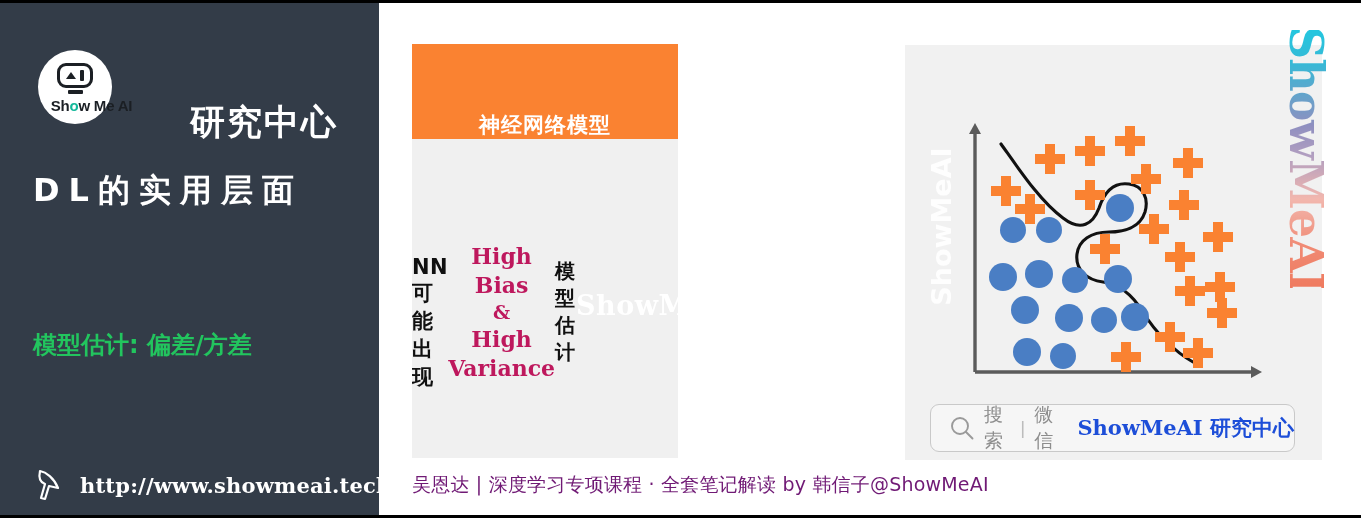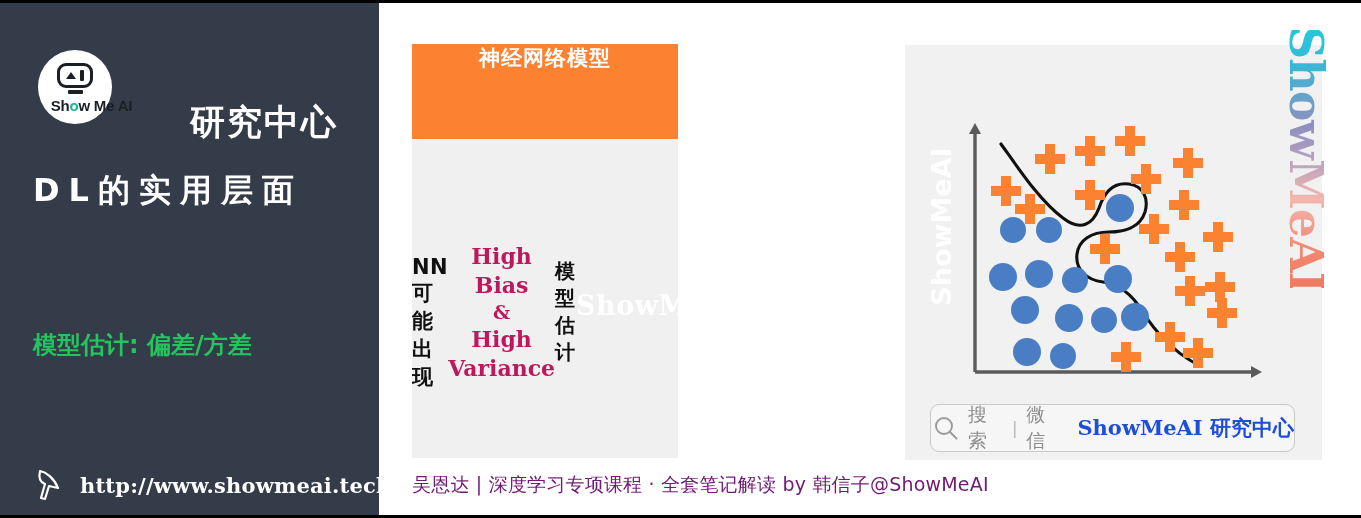--- a/index.html
+++ b/index.html
@@ -70,21 +70,21 @@
     white-space:nowrap;font-family:"DejaVu Serif",serif;
   }
 
   
   .center-card{
     position:absolute;left:412px;top:44px;width:266px;height:414px;
     background:#f0f0f0;overflow:hidden;
   }
   .card-header{
     height:95px;background:#fa8231;
-    display:flex;align-items:flex-start;justify-content:center;
+    display:flex;align-items:flex-end;justify-content:center;
   }
   .card-header-text{
     color:#ffffff;font-size:21px;font-weight:700;letter-spacing:1px;
     font-family:"DejaVu Sans",sans-serif;
   }
   .card-body{
     position:relative;height:319px;
     display:flex;flex-direction:row;align-items:center;
   }
   .cb-line1{
@@ -115,21 +115,21 @@
     position:absolute;left:-44px;top:166px;width:160px;
     transform:rotate(-90deg);
     color:#ffffff;font-size:27px;font-weight:900;letter-spacing:0px;
     text-align:center;font-family:"DejaVu Sans",sans-serif;
     opacity:0.95;
   }
   .chart-svg{position:absolute;left:58px;top:75px;}
   .search-pill{
     position:absolute;left:25px;top:359px;width:365px;height:48px;
     border:1.6px solid #c9c9c9;border-radius:9px;background:#f6f6f6;
-    display:flex;align-items:center;box-sizing:border-box;padding-left:2px;gap:9px;
+    display:flex;align-items:center;box-sizing:border-box;padding-left:18px;gap:9px;
   }
   .search-lens{flex:0 0 auto;}
   .sp-search{color:#8d8d8d;font-size:19px;font-family:"DejaVu Sans",sans-serif;}
   .sp-divider{color:#bcbcbc;font-size:19px;}
   .sp-wechat{color:#8d8d8d;font-size:19px;font-family:"DejaVu Sans",sans-serif;}
   .sp-brand{
     color:#1d4ed8;font-size:21px;font-weight:800;margin-left:7px;
     font-family:"DejaVu Serif",serif;white-space:nowrap;text-align:right;
   }
 

